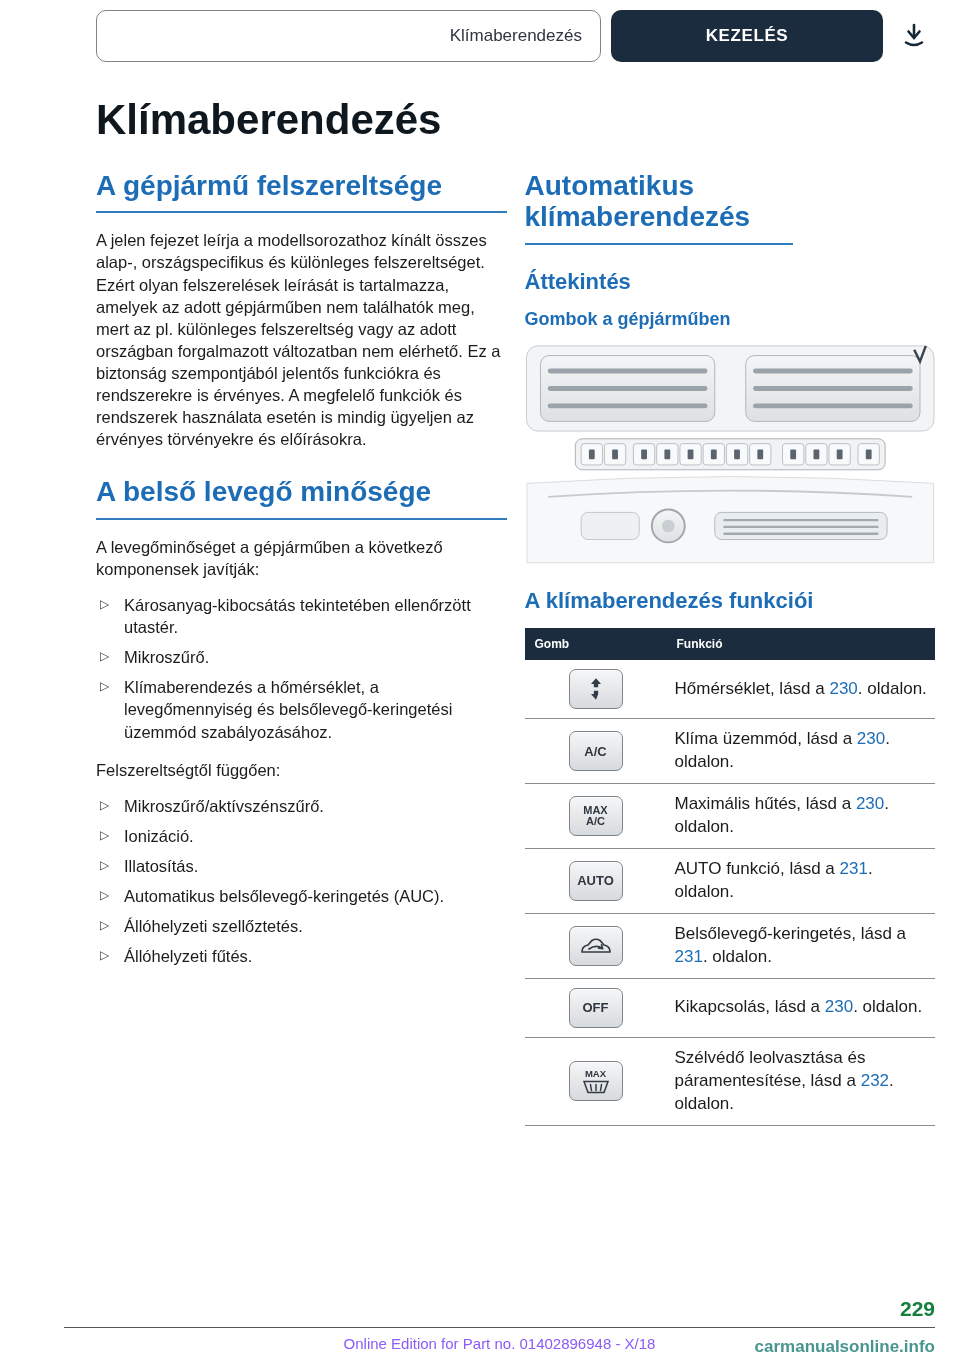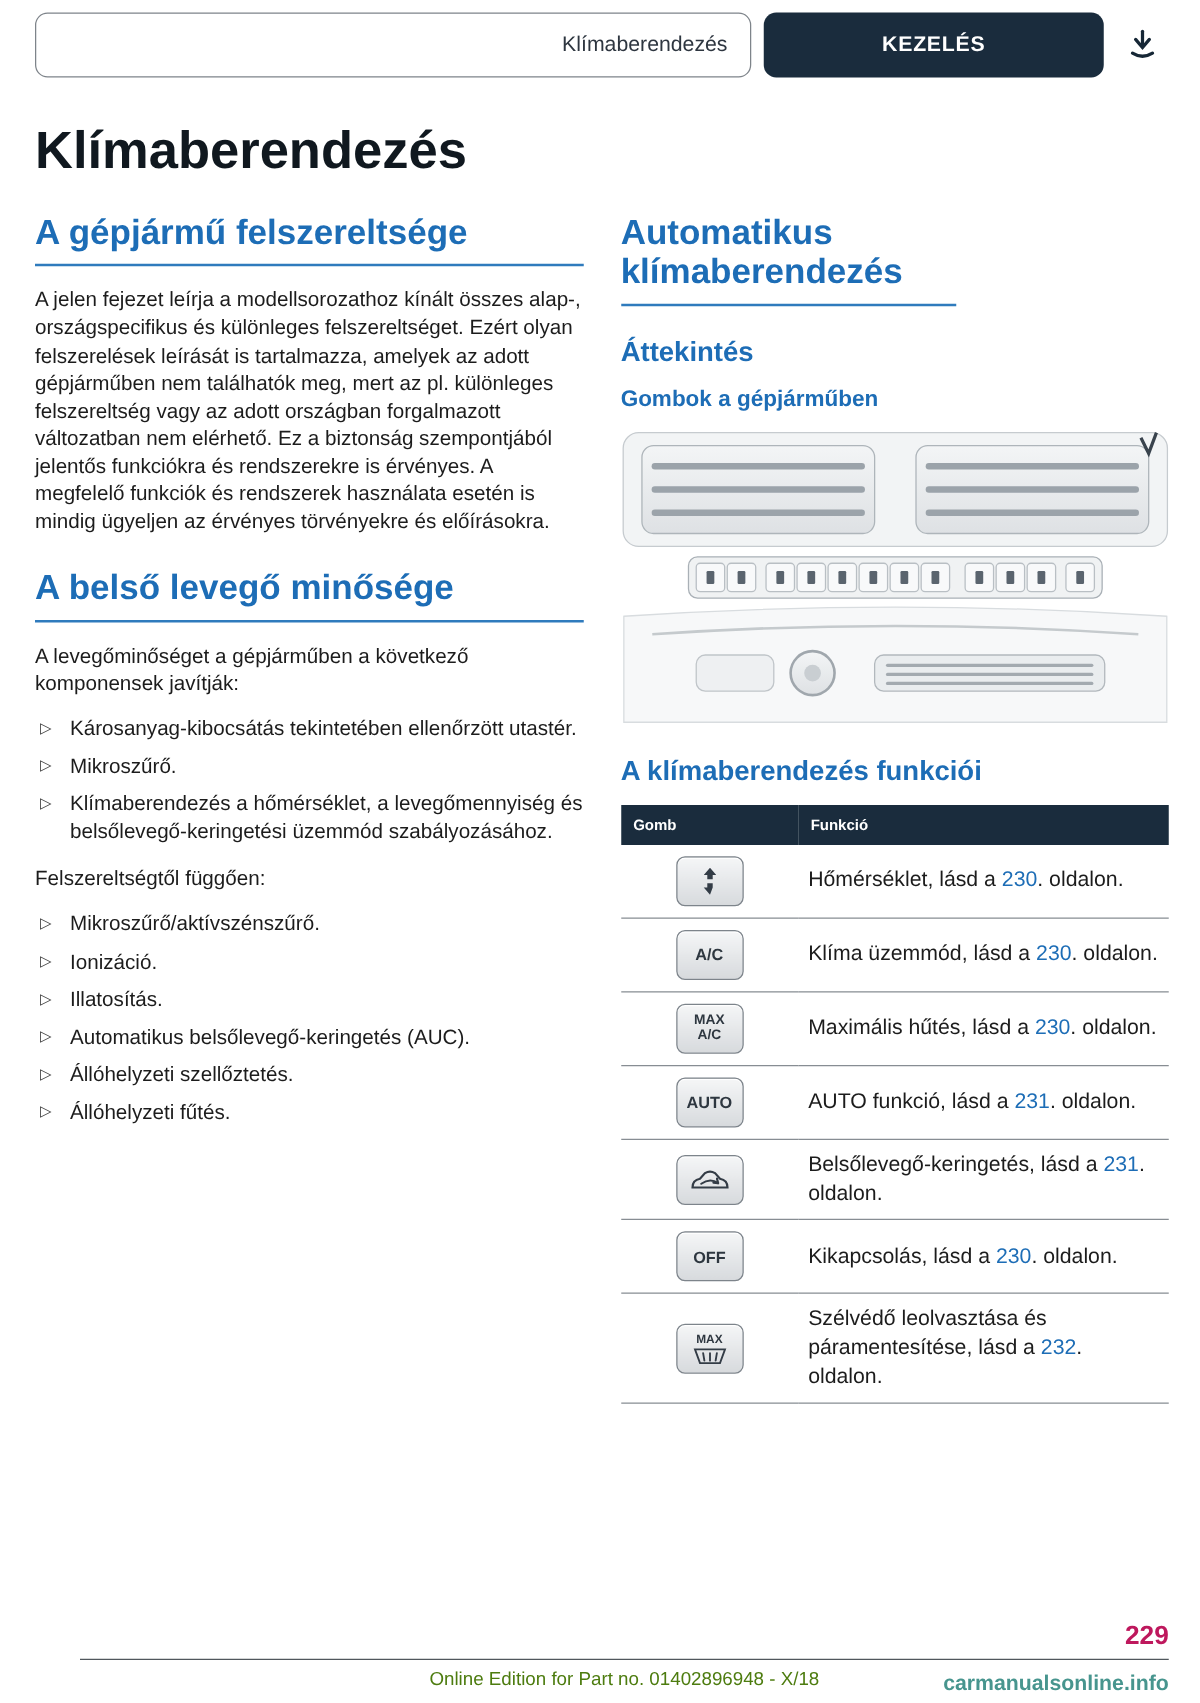--- a/index.html
+++ b/index.html
@@ -1,33 +1,33 @@
 <!DOCTYPE html>
 <html><head>
 <meta charset="utf-8">
 <style>
   html,body{margin:0;padding:0;}
   body{
     width:960px;height:1362px;position:relative;overflow:hidden;
     background:#ffffff;color:#1c1c1c;
     font-family:"Liberation Sans",sans-serif;
   }
-  .page{position:absolute;inset:0;padding:10px 25px 0 28px;box-sizing:border-box;}
+  .page{position:absolute;inset:0;padding:10px 25px 0 96px;box-sizing:border-box;}
 
   
   .topbar{display:flex;align-items:stretch;gap:10px;height:52px;}
   .crumb-box{flex:1;border:1.5px solid #7e848a;border-radius:10px;display:flex;align-items:center;
     justify-content:flex-end;padding-right:18px;font-size:17px;color:#2e3640;box-sizing:border-box;}
   .chapter-box{width:272px;background:#1a2c3d;border-radius:10px;display:flex;align-items:center;
     justify-content:center;color:#fff;font-weight:bold;font-size:17px;letter-spacing:.6px;}
   .chapter-icon{width:42px;display:flex;align-items:center;justify-content:center;}
 
   h1{font-size:42px;margin:34px 0 26px;color:#10181f;font-weight:bold;}
 
-  .cols{display:grid;grid-template-columns:1fr 1fr;column-gap:30px;}
+  .cols{display:grid;grid-template-columns:1fr 1fr;column-gap:18px;}
 
   h2{color:#1d6db6;font-size:28px;line-height:1.12;font-weight:bold;
      border-bottom:2px solid #2f7bbd;padding-bottom:10px;margin:0 0 16px;}
   h2.mt{margin-top:26px;}
   h2.auto-h{width:268px;margin-bottom:24px;}
   h3{color:#1d6db6;font-size:22px;font-weight:bold;margin:0 0 14px;}
   h4{color:#1d6db6;font-size:18px;font-weight:bold;margin:2px 0 12px;}
 
   p{font-size:16.5px;line-height:1.34;margin:16px 0 14px;}
 
@@ -48,23 +48,23 @@
     width:54px;height:40px;border:1px solid #7d848b;border-radius:7px;
     background:linear-gradient(180deg,#f5f6f7,#d7dadd);color:#2e3740;font-weight:bold;
     box-shadow:inset 0 1px 0 #ffffff;box-sizing:border-box;}
   .btn .t{font-size:13px;}
   .btn .t-sm{font-size:11px;line-height:1.05;}
   .btn .t-xs{font-size:9.5px;line-height:1;margin-bottom:1px;}
 
   .pagelink{color:#1d6db6;text-decoration:none;cursor:pointer;}
 
   .footer{position:absolute;left:64px;right:25px;bottom:10px;}
-  .pageno{text-align:right;font-weight:bold;font-size:21px;margin-bottom:6px;color:#be185d;}
+  .pageno{text-align:right;font-weight:bold;font-size:21px;margin-bottom:6px;color:#15803d;}
   .footer-rule{border-top:1.5px solid #50575d;margin-bottom:7px;}
-  .edition{text-align:center;font-size:15px;color:#4d7c0f;}
+  .edition{text-align:center;font-size:15px;color:#8b5cf6;}
   .watermark{position:absolute;right:0;bottom:-5px;font-size:17px;color:#47958e;font-weight:bold;}
 </style>
 </head>
 <body>
 
 <div class="page">
 
   <header class="topbar">
     <div class="crumb-box">
       <span>Klímaberendezés</span>

